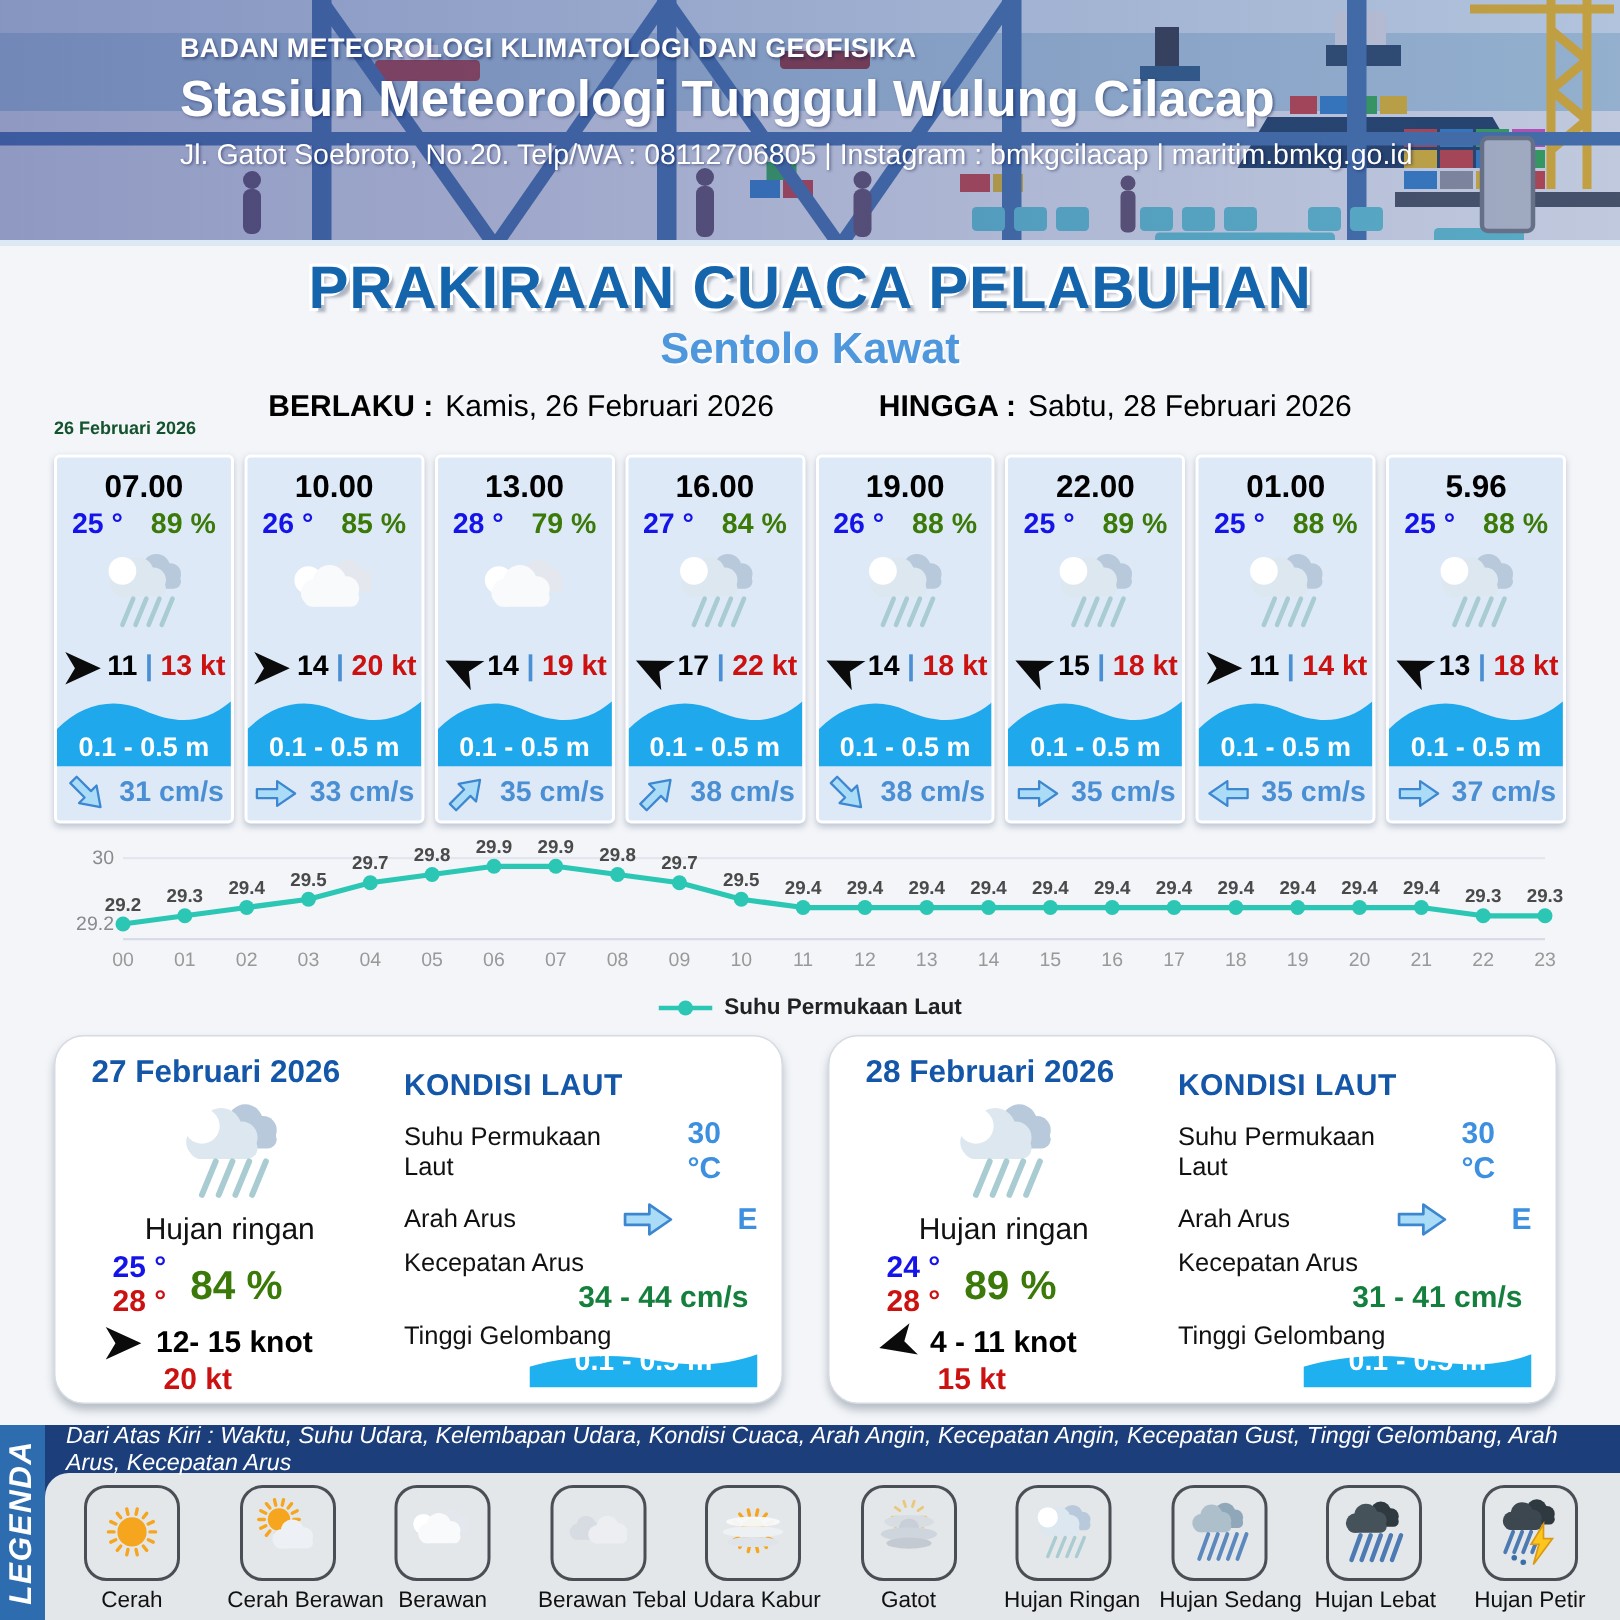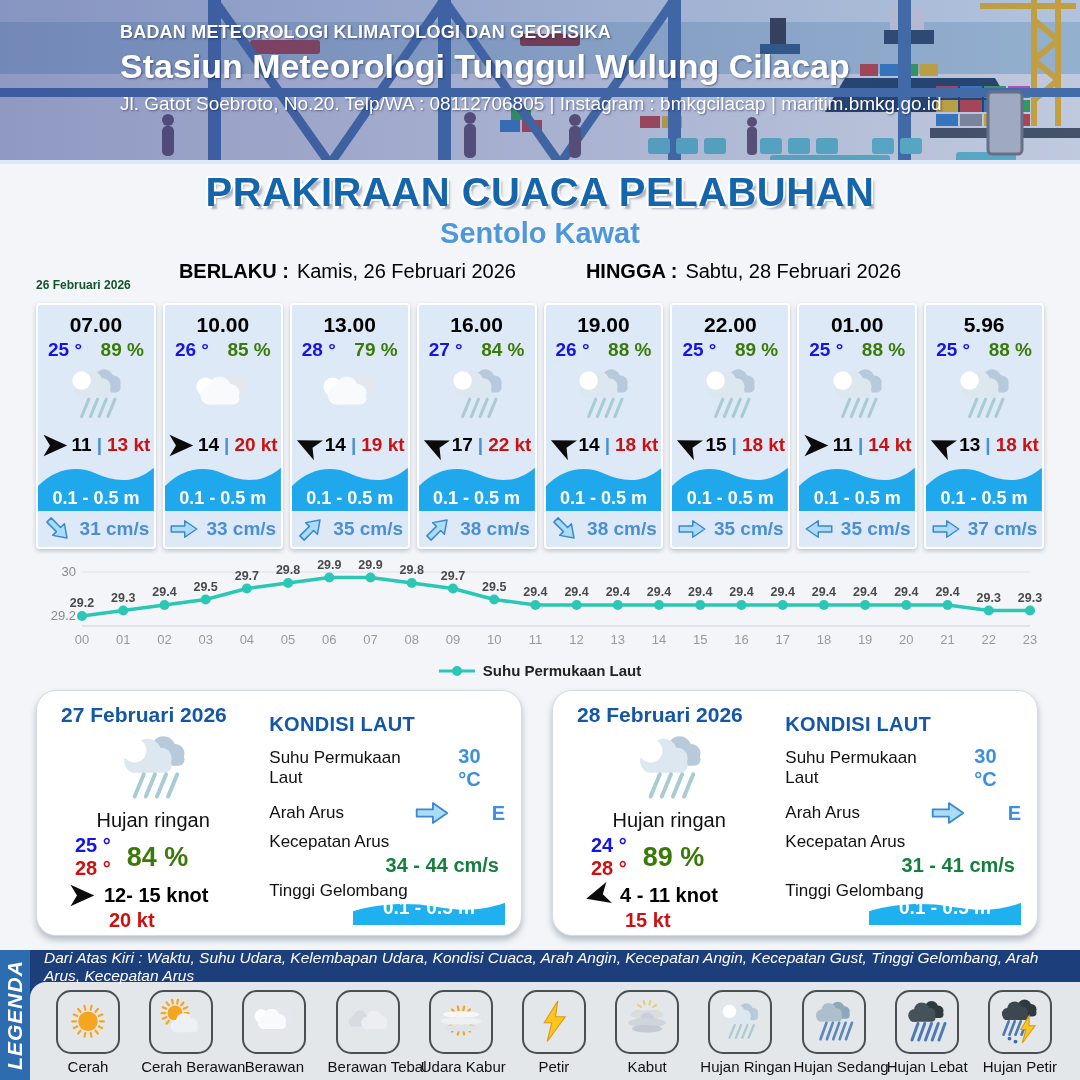--- a/index.html
+++ b/index.html
@@ -995,45 +995,37 @@
                   <ellipse cx="36" cy="22" rx="24" ry="4.5" fill="#f7f9fb" opacity="0.95"></ellipse>
                   <ellipse cx="36" cy="31" rx="27" ry="5" fill="#eef1f4"></ellipse>
                   <ellipse cx="36" cy="40" rx="23" ry="4.5" fill="#dfe4ea"></ellipse>
                 </svg></span>
             </div>
             <div class="leg-label">Udara Kabur</div>
           </div>
         <div class="leg-item">
             <div class="leg-box">
               <span class="wicon"><svg viewBox="0 0 72 64" width="100%" height="100%">
-                  <path d="M41 4 L23 33 H33 L27 58 L51 25 H38 Z" fill="#fdc61e" stroke="#db9a12" stroke-width="1.5"></path>
-                </svg></span>
-            </div>
-            <div class="leg-label">Petir</div>
-          </div>
-        <div class="leg-item">
-            <div class="leg-box">
-              <span class="wicon"><svg viewBox="0 0 72 64" width="100%" height="100%">
                   <line x1="46" y1="18" x2="51" y2="18" stroke="#e8c97a" stroke-width="2.5" stroke-linecap="round"></line>
                   <line x1="44.09016994374947" y1="23.877852522924734" x2="48.135254915624216" y2="26.816778784387097" stroke="#e8c97a" stroke-width="2.5" stroke-linecap="round"></line>
                   <line x1="39.09016994374947" y1="27.510565162951536" x2="40.63525491562421" y2="32.265847744427305" stroke="#e8c97a" stroke-width="2.5" stroke-linecap="round"></line>
                   <line x1="32.90983005625053" y1="27.510565162951536" x2="31.36474508437579" y2="32.265847744427305" stroke="#e8c97a" stroke-width="2.5" stroke-linecap="round"></line>
                   <line x1="27.909830056250527" y1="23.877852522924734" x2="23.86474508437579" y2="26.816778784387097" stroke="#e8c97a" stroke-width="2.5" stroke-linecap="round"></line>
                   <line x1="26" y1="18" x2="21" y2="18.000000000000004" stroke="#e8c97a" stroke-width="2.5" stroke-linecap="round"></line>
                   <line x1="27.909830056250524" y1="12.12214747707527" x2="23.864745084375787" y2="9.183221215612905" stroke="#e8c97a" stroke-width="2.5" stroke-linecap="round"></line>
                   <line x1="32.90983005625053" y1="8.489434837048465" x2="31.364745084375787" y2="3.734152255572697" stroke="#e8c97a" stroke-width="2.5" stroke-linecap="round"></line>
                   <line x1="39.09016994374947" y1="8.489434837048464" x2="40.63525491562421" y2="3.7341522555726954" stroke="#e8c97a" stroke-width="2.5" stroke-linecap="round"></line>
                   <line x1="44.09016994374947" y1="12.122147477075266" x2="48.13525491562421" y2="9.1832212156129" stroke="#e8c97a" stroke-width="2.5" stroke-linecap="round"></line>
                   <ellipse cx="36" cy="22" rx="22" ry="6" fill="#d8dde3"></ellipse>
                   <circle cx="36" cy="28" r="9" fill="#c9cfd8"></circle>
                   <ellipse cx="36" cy="33" rx="25" ry="6" fill="#cfd5dc"></ellipse>
                   <ellipse cx="36" cy="41" rx="20" ry="5" fill="#c4cad2"></ellipse>
                 </svg></span>
             </div>
-            <div class="leg-label">Kabut</div>
+            <div class="leg-label">Gatot</div>
           </div>
         <div class="leg-item">
             <div class="leg-box">
               <span class="wicon"><svg viewBox="0 0 72 64" width="100%" height="100%">
                   <g fill="#b7c9da">
                     <circle cx="36" cy="22" r="7.5"></circle>
                     <circle cx="44" cy="16" r="9"></circle>
                     <circle cx="53" cy="20" r="7"></circle>
                     <rect x="30" y="20" width="30" height="9.5" rx="4.7"></rect>
                   </g>

